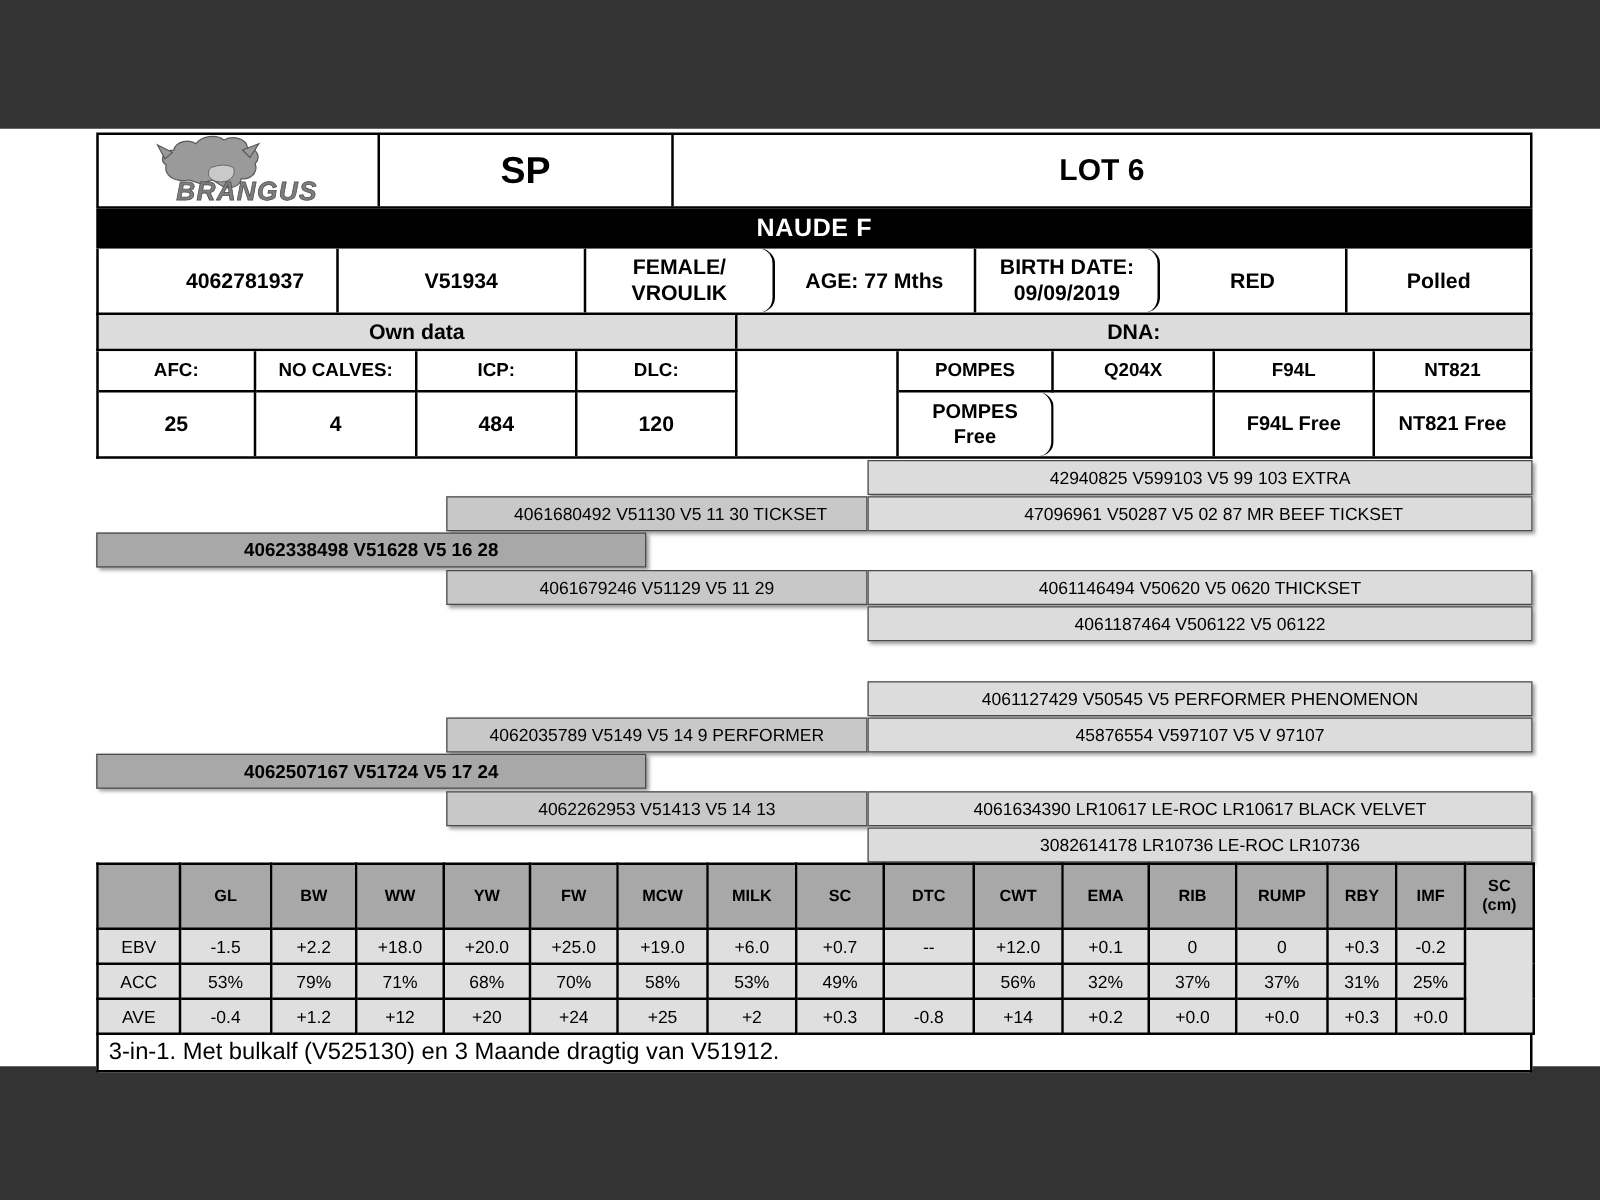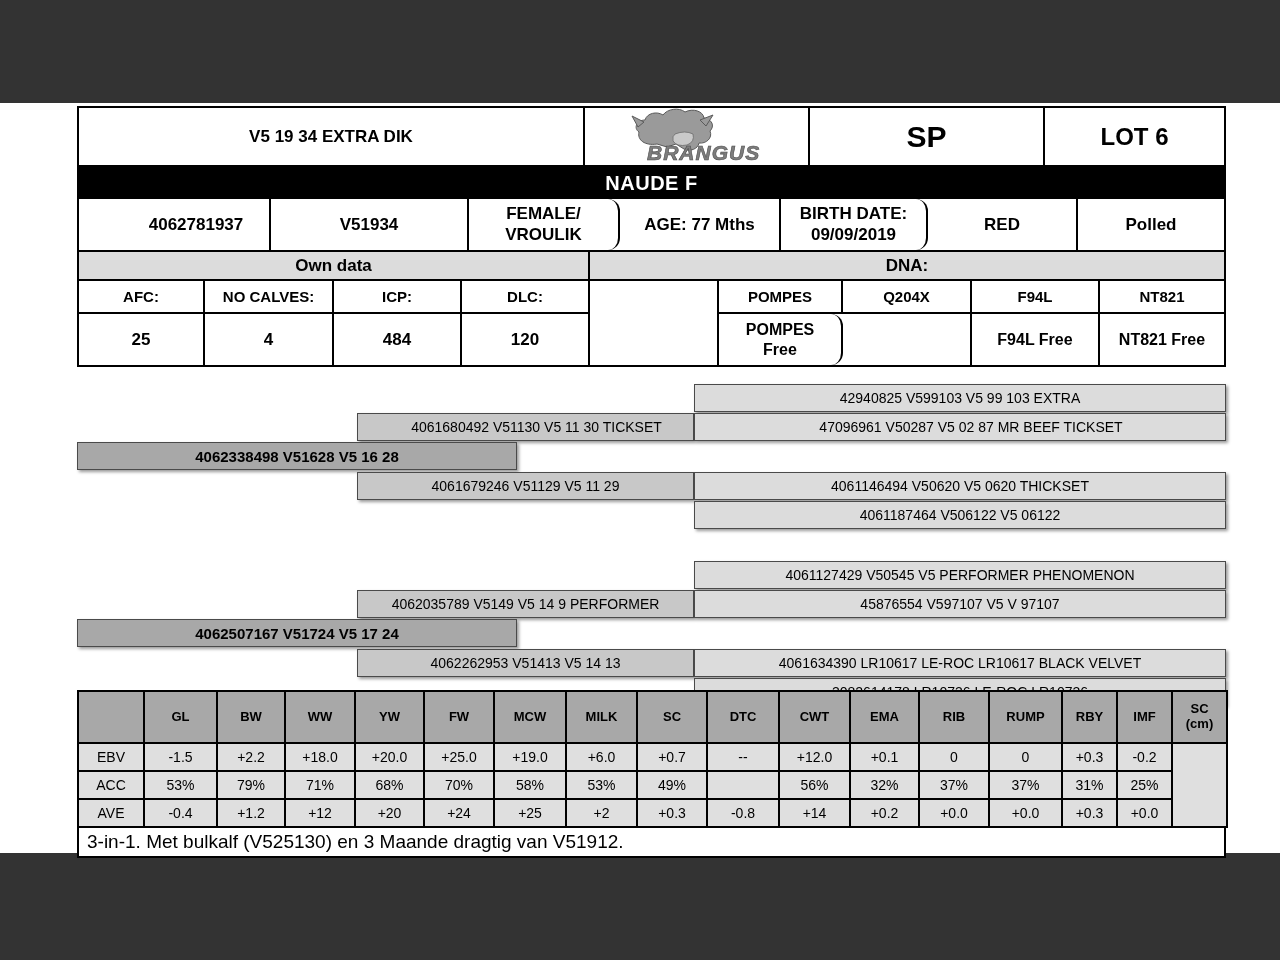--- a/index.html
+++ b/index.html
@@ -49,21 +49,21 @@
           border-left:2px solid #000; border-right:2px solid #000; border-bottom:2px solid #000; background:#fff; }
   .gc { display:flex; align-items:center; justify-content:center; font-weight:bold; text-align:center; }
   .br { border-right:2px solid #000; }
   .bb { border-bottom:2px solid #000; }
   .lbl15 { font-size:15px; }
   .val17 { font-size:17px; }
   .val16 { font-size:16px; line-height:1.2; }
   .gblank { grid-row:1 / 3; grid-column:5; }
 
   
-  .ped-area { position:absolute; top:280px; left:0; width:1149px; height:323px; }
+  .ped-area { position:absolute; top:264px; left:0; width:1149px; height:323px; }
   .ped { position:absolute; height:28px; border:1px solid #4a4a4a;
          box-shadow:2px 2px 3px rgba(0,0,0,0.40);
          display:flex; align-items:center; justify-content:center; font-size:14px; }
   .pl { left:0;   width:440px; background:#a8a8a8; font-weight:bold; font-size:15px; }
   .pm { left:280px; width:337px; background:#c8c8c8; }
   .pr { left:617px; width:532px; background:#dcdcdc; }
   .s1{top:1px;} .s2{top:30px;padding-left:22px;} .s3{top:59px;} .s4{top:89px;} .s5{top:118px;}
   .d1{top:178px;} .d2{top:207px;} .d3{top:236px;} .d4{top:266px;} .d5{top:295px;}
 
   
@@ -76,21 +76,20 @@
   .note { width:1149px; height:30px; border:2px solid #000; border-top:none; background:#fff;
           display:flex; align-items:center; padding-left:8px; font-size:19px; }
 </style>
 </head>
 <body>
 
 <div class="strip">
   <div class="content">
 
     <div class="hdr">
-      <div class="hc-title">V5 19 34 EXTRA DIK</div>
       <div class="hc-logo">
         <svg width="200" height="58" viewBox="0 0 200 58">
           <g fill="#9a9a9a" stroke="#5a5a5a" stroke-width="1">
             <path d="M60 36 c-12 2 -20 -4 -18 -12 c-6 -4 -2 -12 6 -12 c2 -7 12 -9 18 -5 c4 -6 16 -8 22 -3 c8 -4 18 -1 19 6 c8 1 11 8 6 13 c3 7 -4 13 -11 12 c-1 6 -9 9 -15 6 l-8 -5 -9 3 z"></path>
             <path d="M47 14 l-12 -6 6 11 z"></path>
             <path d="M103 12 l13 -5 -7 11 z"></path>
           </g>
           <g fill="#c9c9c9" stroke="#6a6a6a" stroke-width="0.8">
             <path d="M78 26 q10 -4 18 0 q2 8 -6 11 q-10 2 -14 -4 q-1 -5 2 -7z"></path>
           </g>

